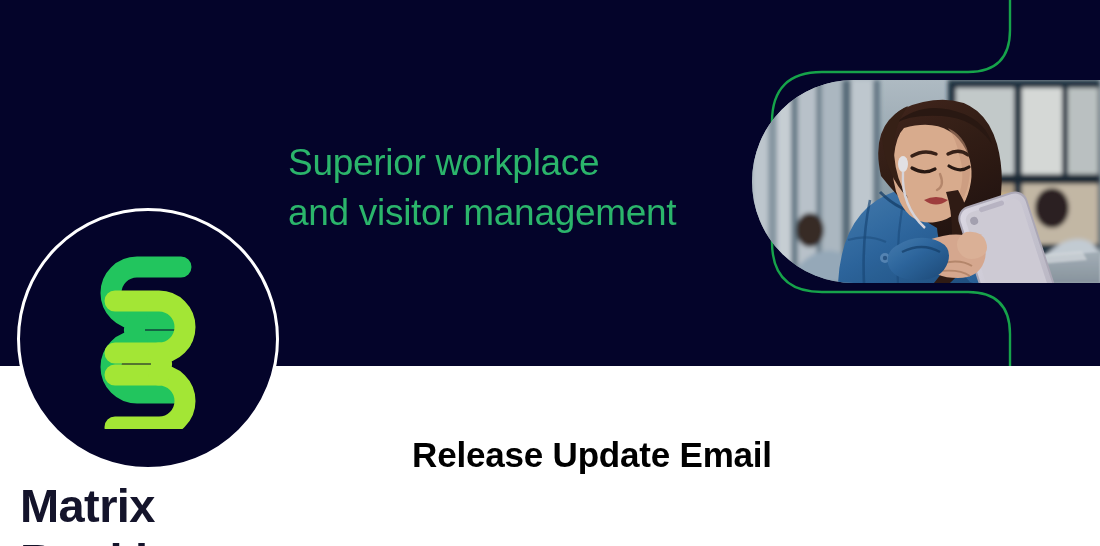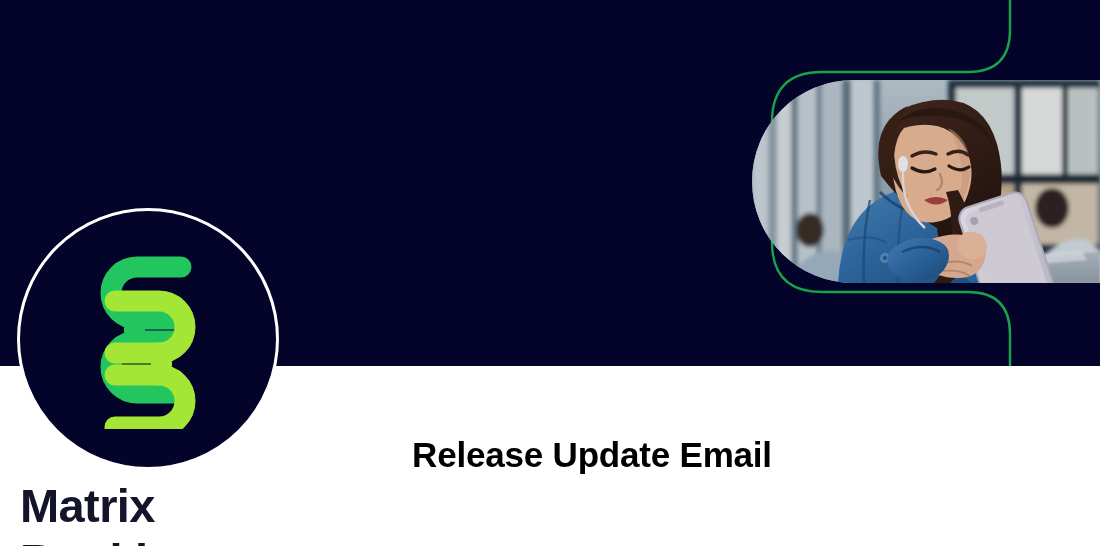--- a/index.html
+++ b/index.html
@@ -206,20 +206,22 @@
       <path d="M186 184 q22 -6 34 2" stroke="#c08f70" stroke-width="2" fill="none"></path>
       <path d="M182 192 q24 -4 36 4" stroke="#c08f70" stroke-width="1.8" fill="none"></path>
 
       <path d="M144 166 q22 -14 44 -4 q12 6 8 20 q-6 18 -30 18 q-26 0 -30 -16 q-2 -12 8 -18 z" fill="url(#denim)"></path>
       <path d="M150 172 q20 -10 38 0" stroke="#16416c" stroke-width="2.4" fill="none" opacity="0.7"></path>
 
       <rect width="348" height="203" fill="#04042a" opacity="0.06"></rect>
     </svg>
   </div>
 
+  <div class="tagline">Superior workplace
+and visitor management</div>
 </div>
 
 <div class="logo-badge">
   <svg class="logo-mark" width="126" height="180" viewBox="0 0 126 180">
 
     <path d="M96 18 H52 A26 26 0 0 0 52 70 H96" fill="none" stroke="#22c55e" stroke-width="21" stroke-linecap="round"></path>
     <path d="M96 92 H52 A26 26 0 0 0 52 144 H96" fill="none" stroke="#22c55e" stroke-width="21" stroke-linecap="round"></path>
     <path d="M52 70 A26 26 0 0 0 52 92" fill="none" stroke="#22c55e" stroke-width="21" stroke-linecap="round"></path>
 
     <path d="M30 52 H74 A26 26 0 0 1 74 104 H30" fill="none" stroke="#a3e635" stroke-width="21" stroke-linecap="round"></path>

